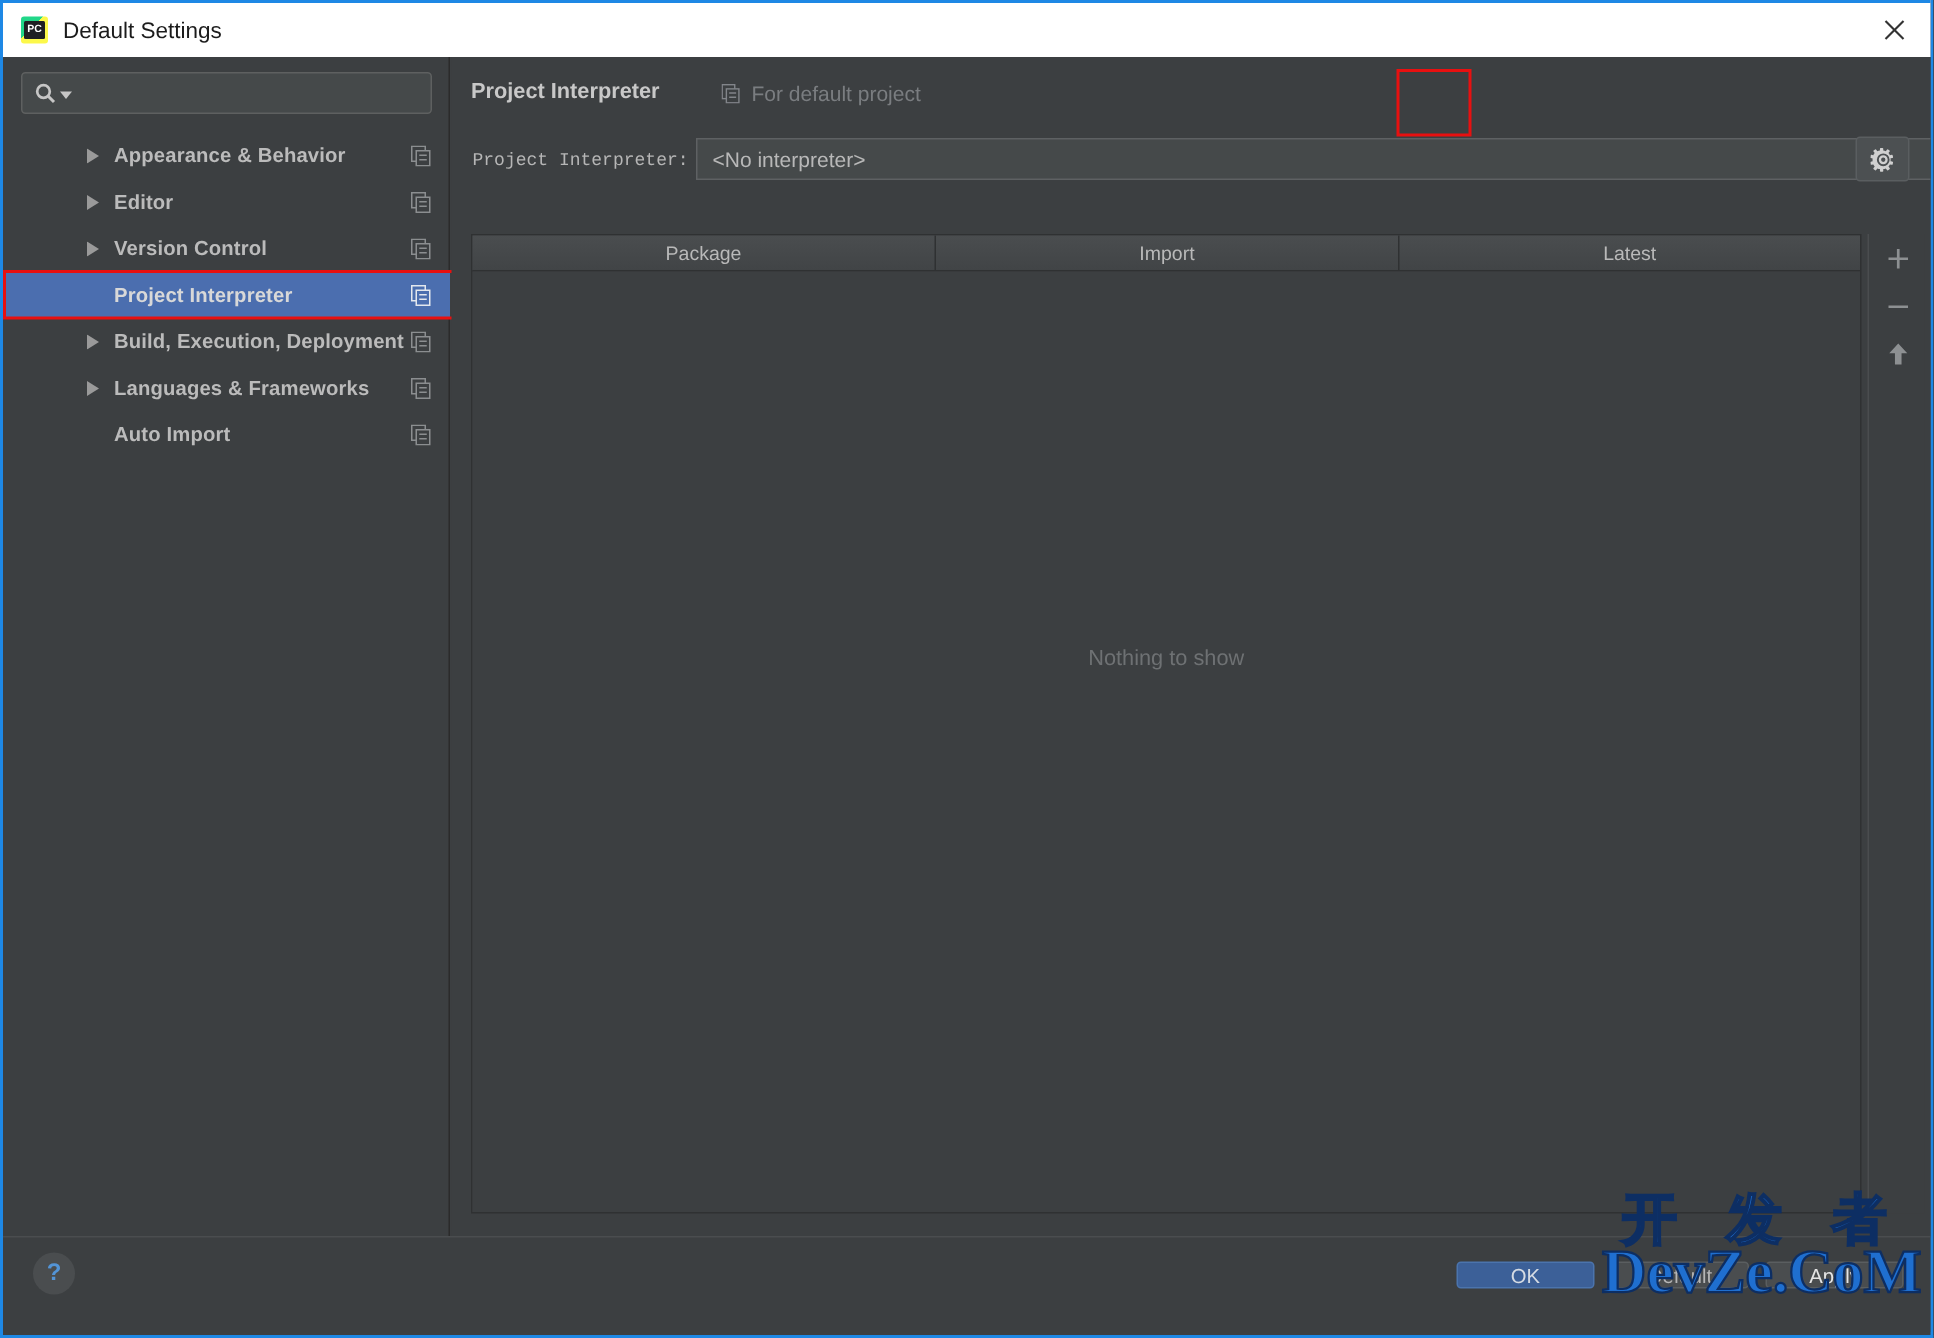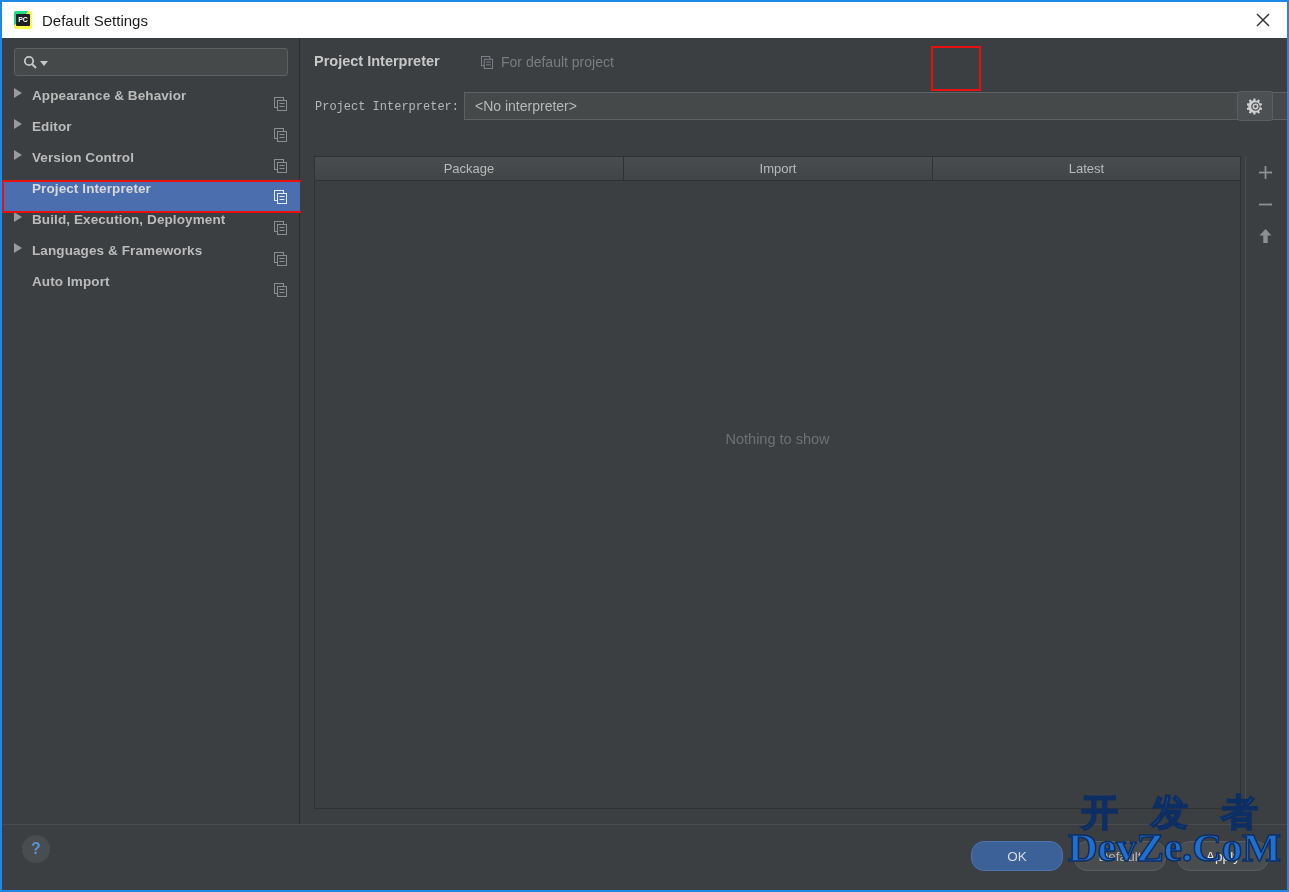--- a/index.html
+++ b/index.html
@@ -100,22 +100,23 @@
     margin-left: 4px;
     width: 220px;
     font-family: "Liberation Sans", sans-serif;
   }
 
   #tree { position: absolute; left: 0; top: 50px; width: 298px; }
   .tree-row {
     position: relative;
     height: 31px;
     display: flex;
-    align-items: flex-start;
-    cursor: pointer;
+    align-items: center;
+    cursor: pointer;
+    padding-left: 44px;
   }
   .tree-row.selected { background: #4b6eaf; }
   .tree-arrow {
     width: 30px;
     display: flex;
     align-items: center;
     justify-content: center;
     flex: none;
   }
   .tree-label {
@@ -296,24 +297,24 @@
   }
   #help-btn span {
     color: #5394d6;
     font-size: 16px;
     font-weight: bold;
     font-family: "Liberation Sans", sans-serif;
   }
   .dlg-btn {
     position: absolute;
     top: 16px;
-    height: 30px;
+    height: 18px;
     display: flex; align-items: center; justify-content: center;
     font-size: 13.5px;
-    border-radius: 13px;
+    border-radius: 3px;
     cursor: pointer;
     font-family: "Liberation Sans", sans-serif;
   }
   #ok-btn {
     left: 969px; width: 92px;
     background: #3c6098;
     border: 1px solid #4b74ad;
     color: #d5dbe3;
   }
   #cancel-btn {

